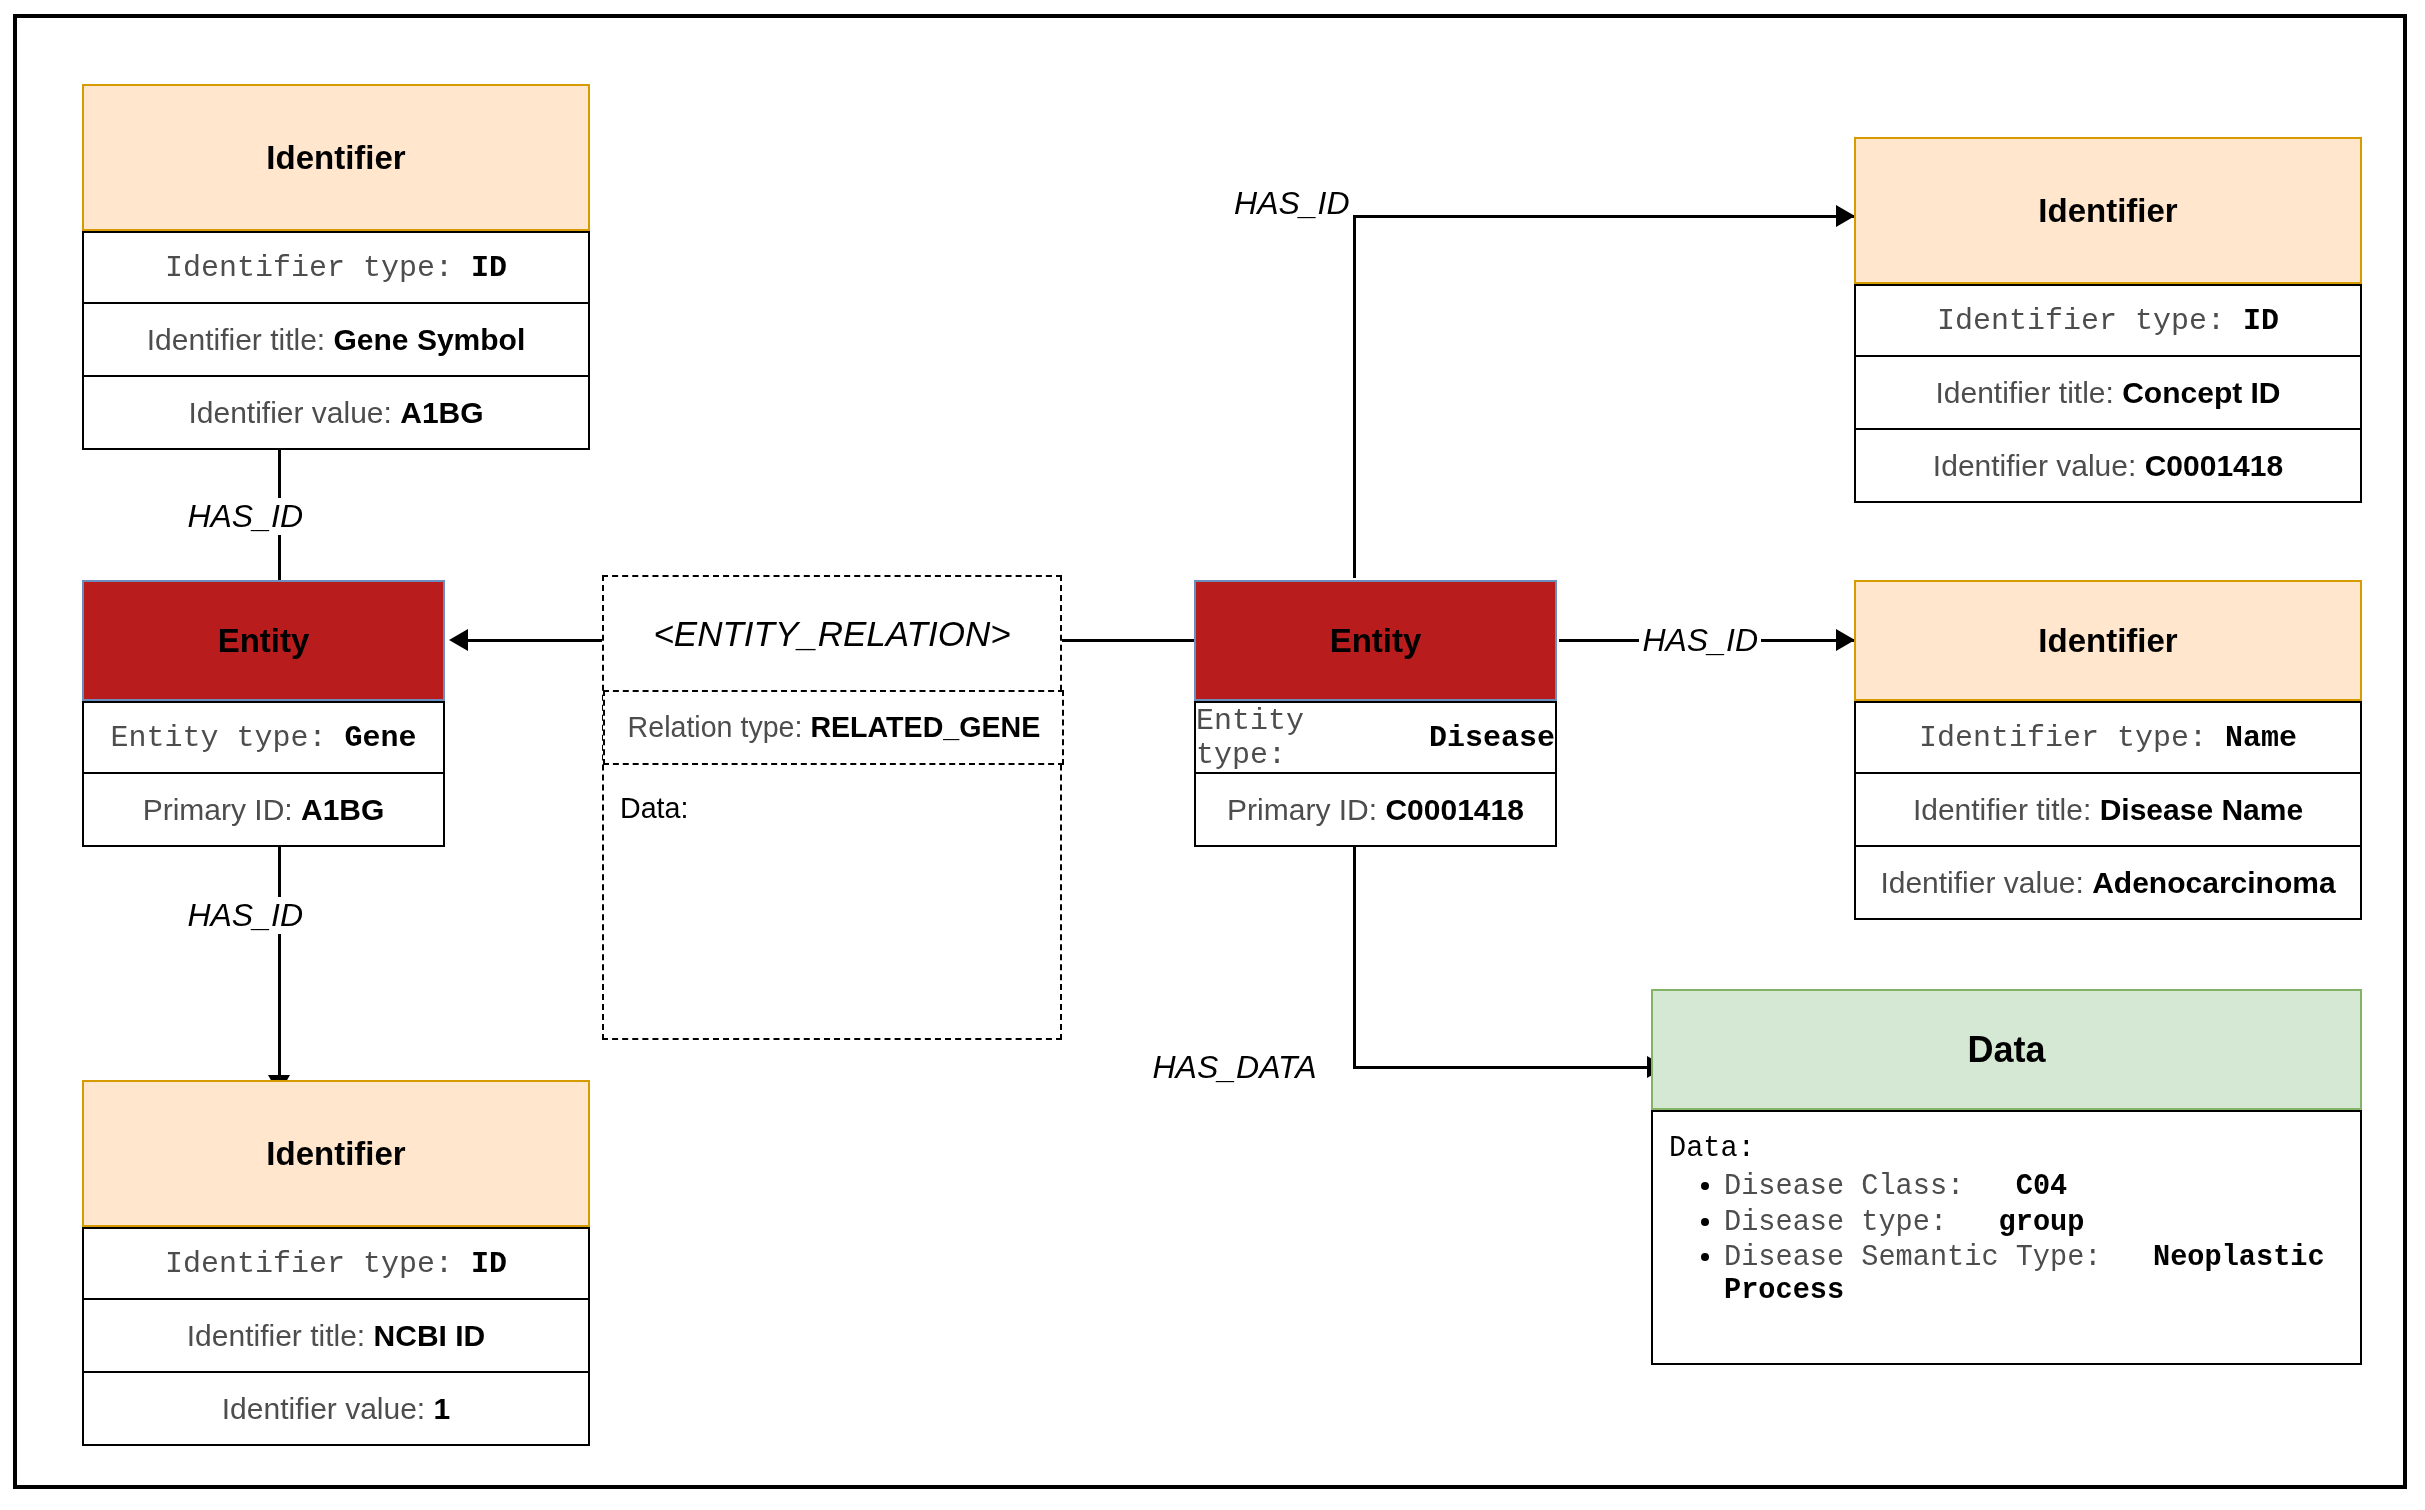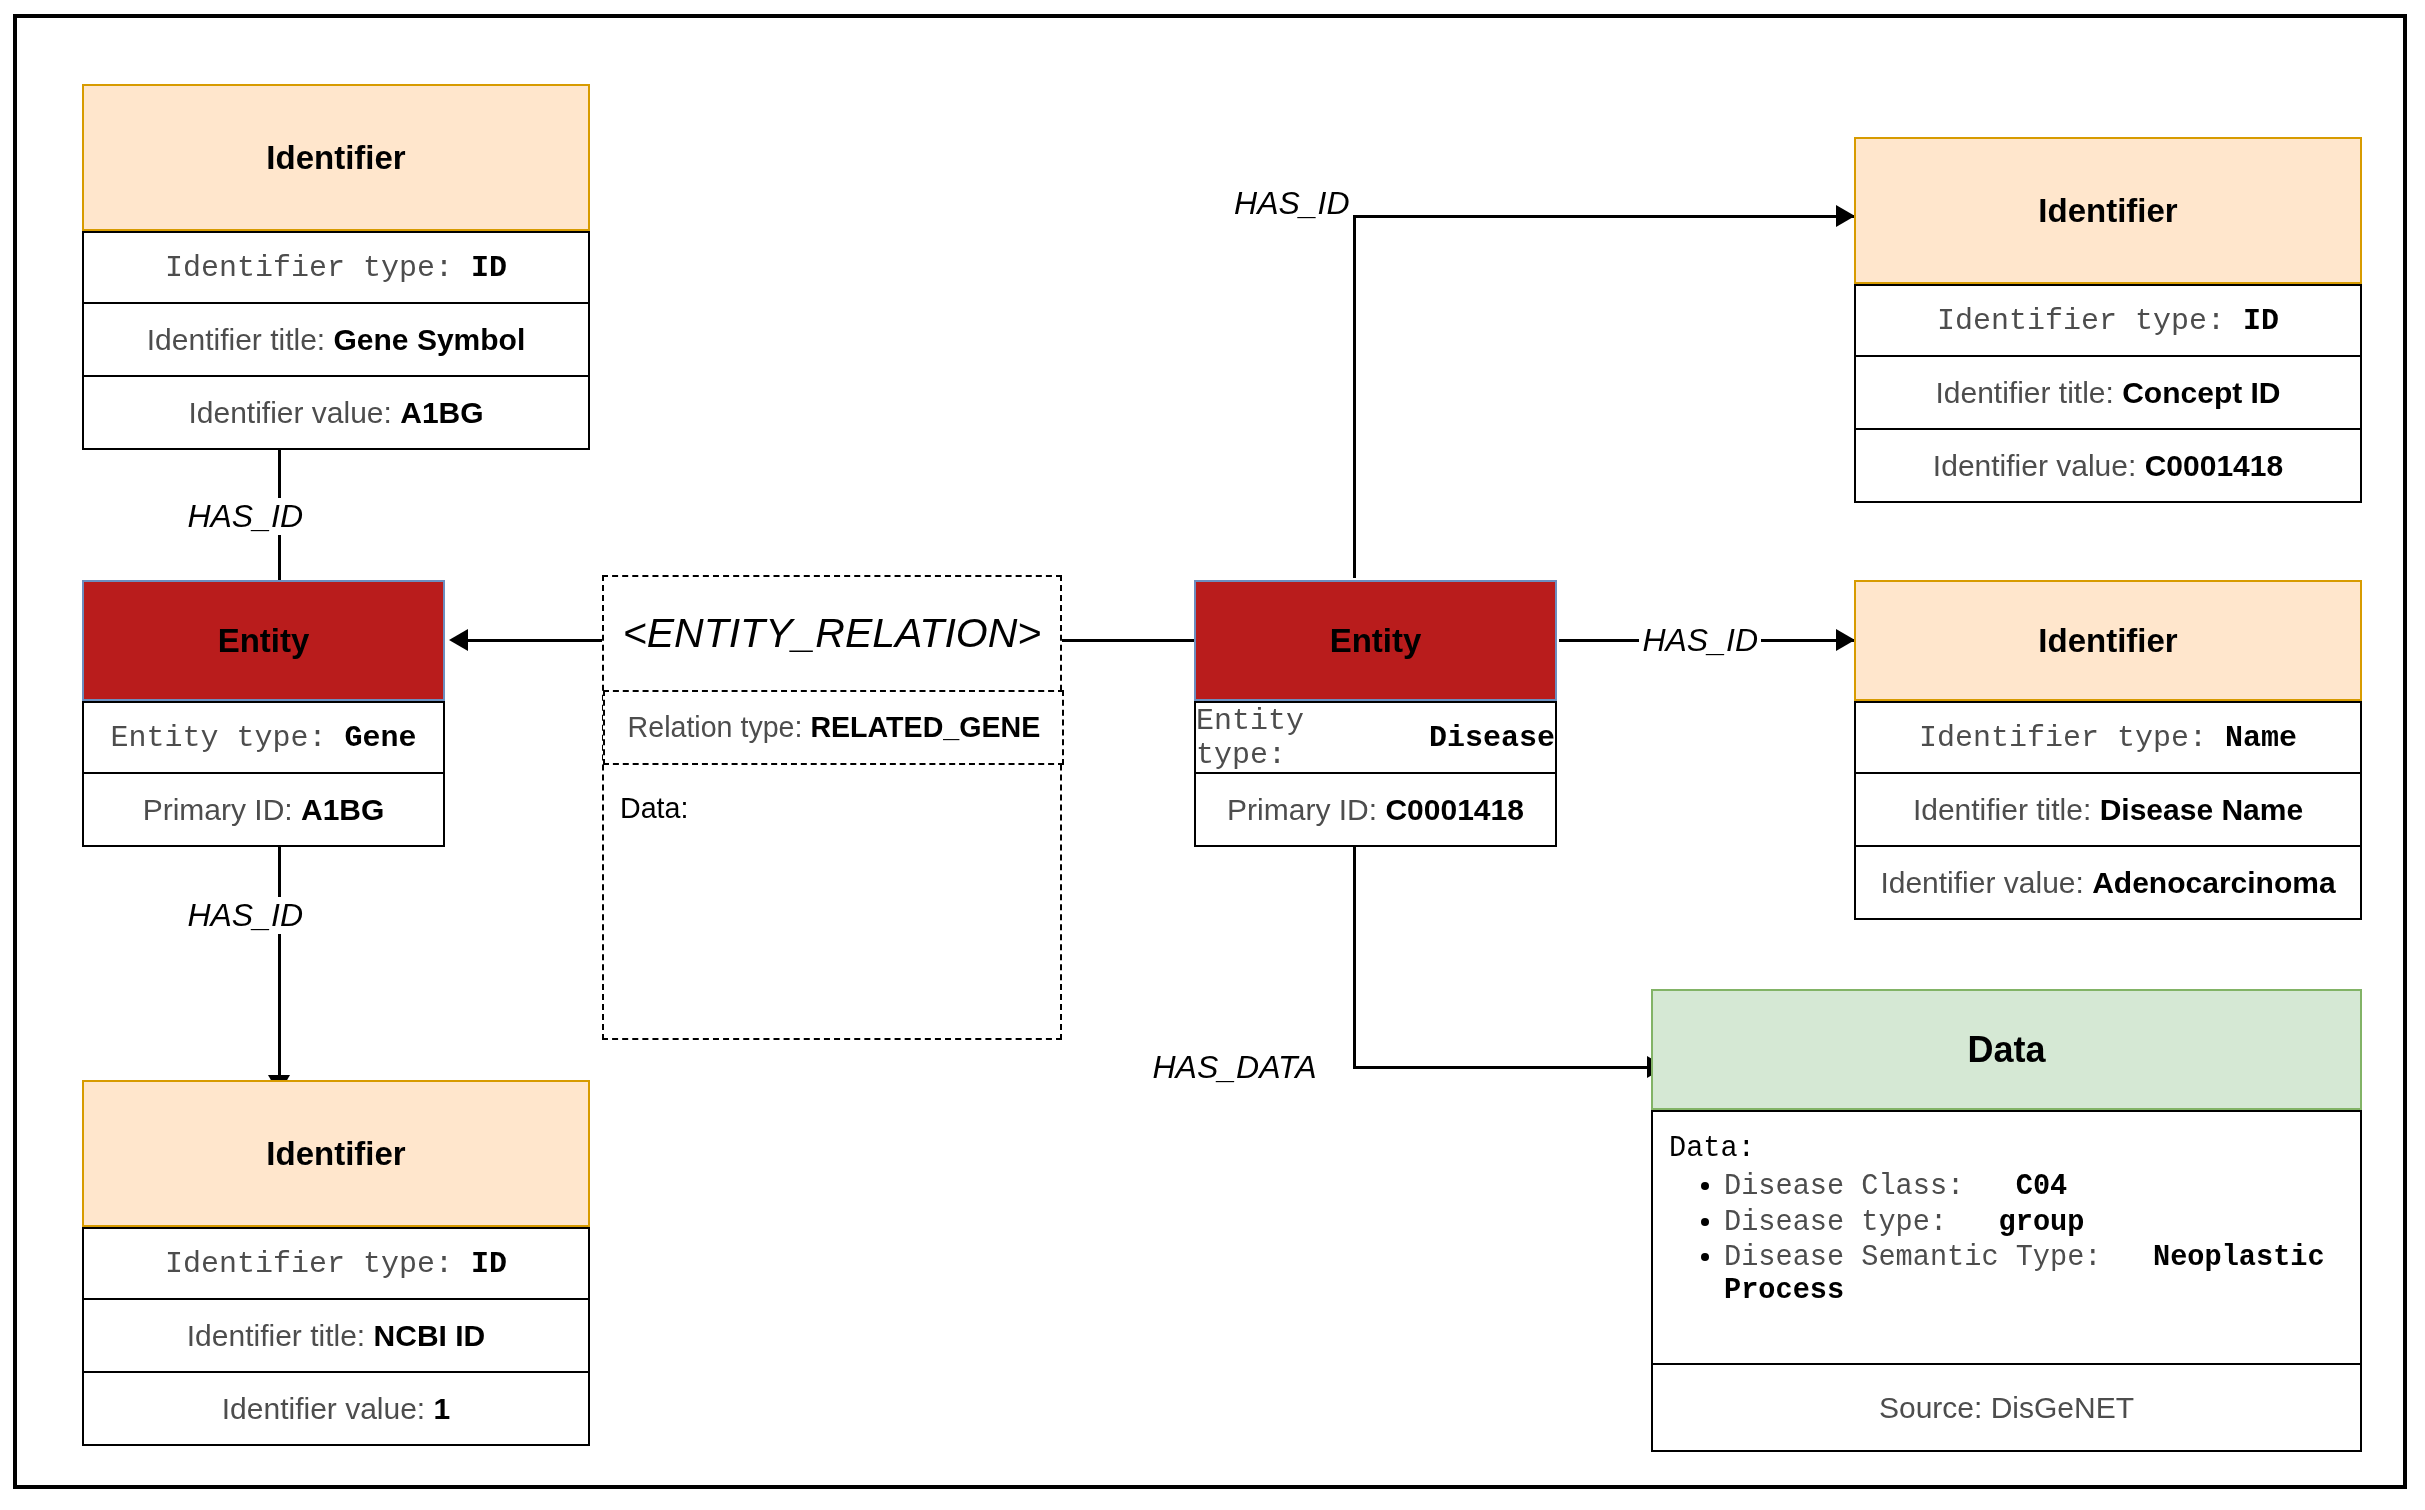--- a/index.html
+++ b/index.html
@@ -133,21 +133,21 @@
       <span class="val">NCBI ID</span>
     </div>
     <div class="row" style="height:73px;font-size:30px;">
       <span class="lbl">Identifier value:</span>
       <span>&nbsp;</span>
       <span class="val">1</span>
     </div>
   </div>
 
   <div class="rel-outer" style="left:585px;top:557px;width:460px;height:465px;">
-    <div class="rel-title" style="top:0;height:113px;font-size:41px;">&lt;ENTITY_RELATION&gt;</div>
+    <div class="rel-title" style="top:0;height:113px;font-size:35px;">&lt;ENTITY_RELATION&gt;</div>
     <div class="rel-type" style="left:-0.6px;top:113px;width:461px;height:75px;font-size:28.6px;">
       <span class="lbl">Relation type:</span>
       <span>&nbsp;</span>
       <span class="val">RELATED_GENE</span>
     </div>
     <div class="rel-data" style="left:0;top:194px;right:0;bottom:0;padding:20.6px 16px 0 16px;font-size:28.6px;">
       <p class="data-head">Data:</p>
     </div>
   </div>
 
@@ -218,21 +218,16 @@
           <span>&nbsp;</span>
           <span class="val">group</span>
         </li>
         <li>
           <span class="lbl">Disease Semantic Type:</span>
           <span>&nbsp;</span>
           <span class="val">Neoplastic Process</span>
         </li>
       </ul>
     </div>
-    <div class="row" style="height:87px;font-size:30px;">
-      <span class="lbl">Source:</span>
-      <span>&nbsp;</span>
-      <span class="lbl">DisGeNET</span>
-    </div>
   </div>
 
 </div>
 
 
 </body></html>

